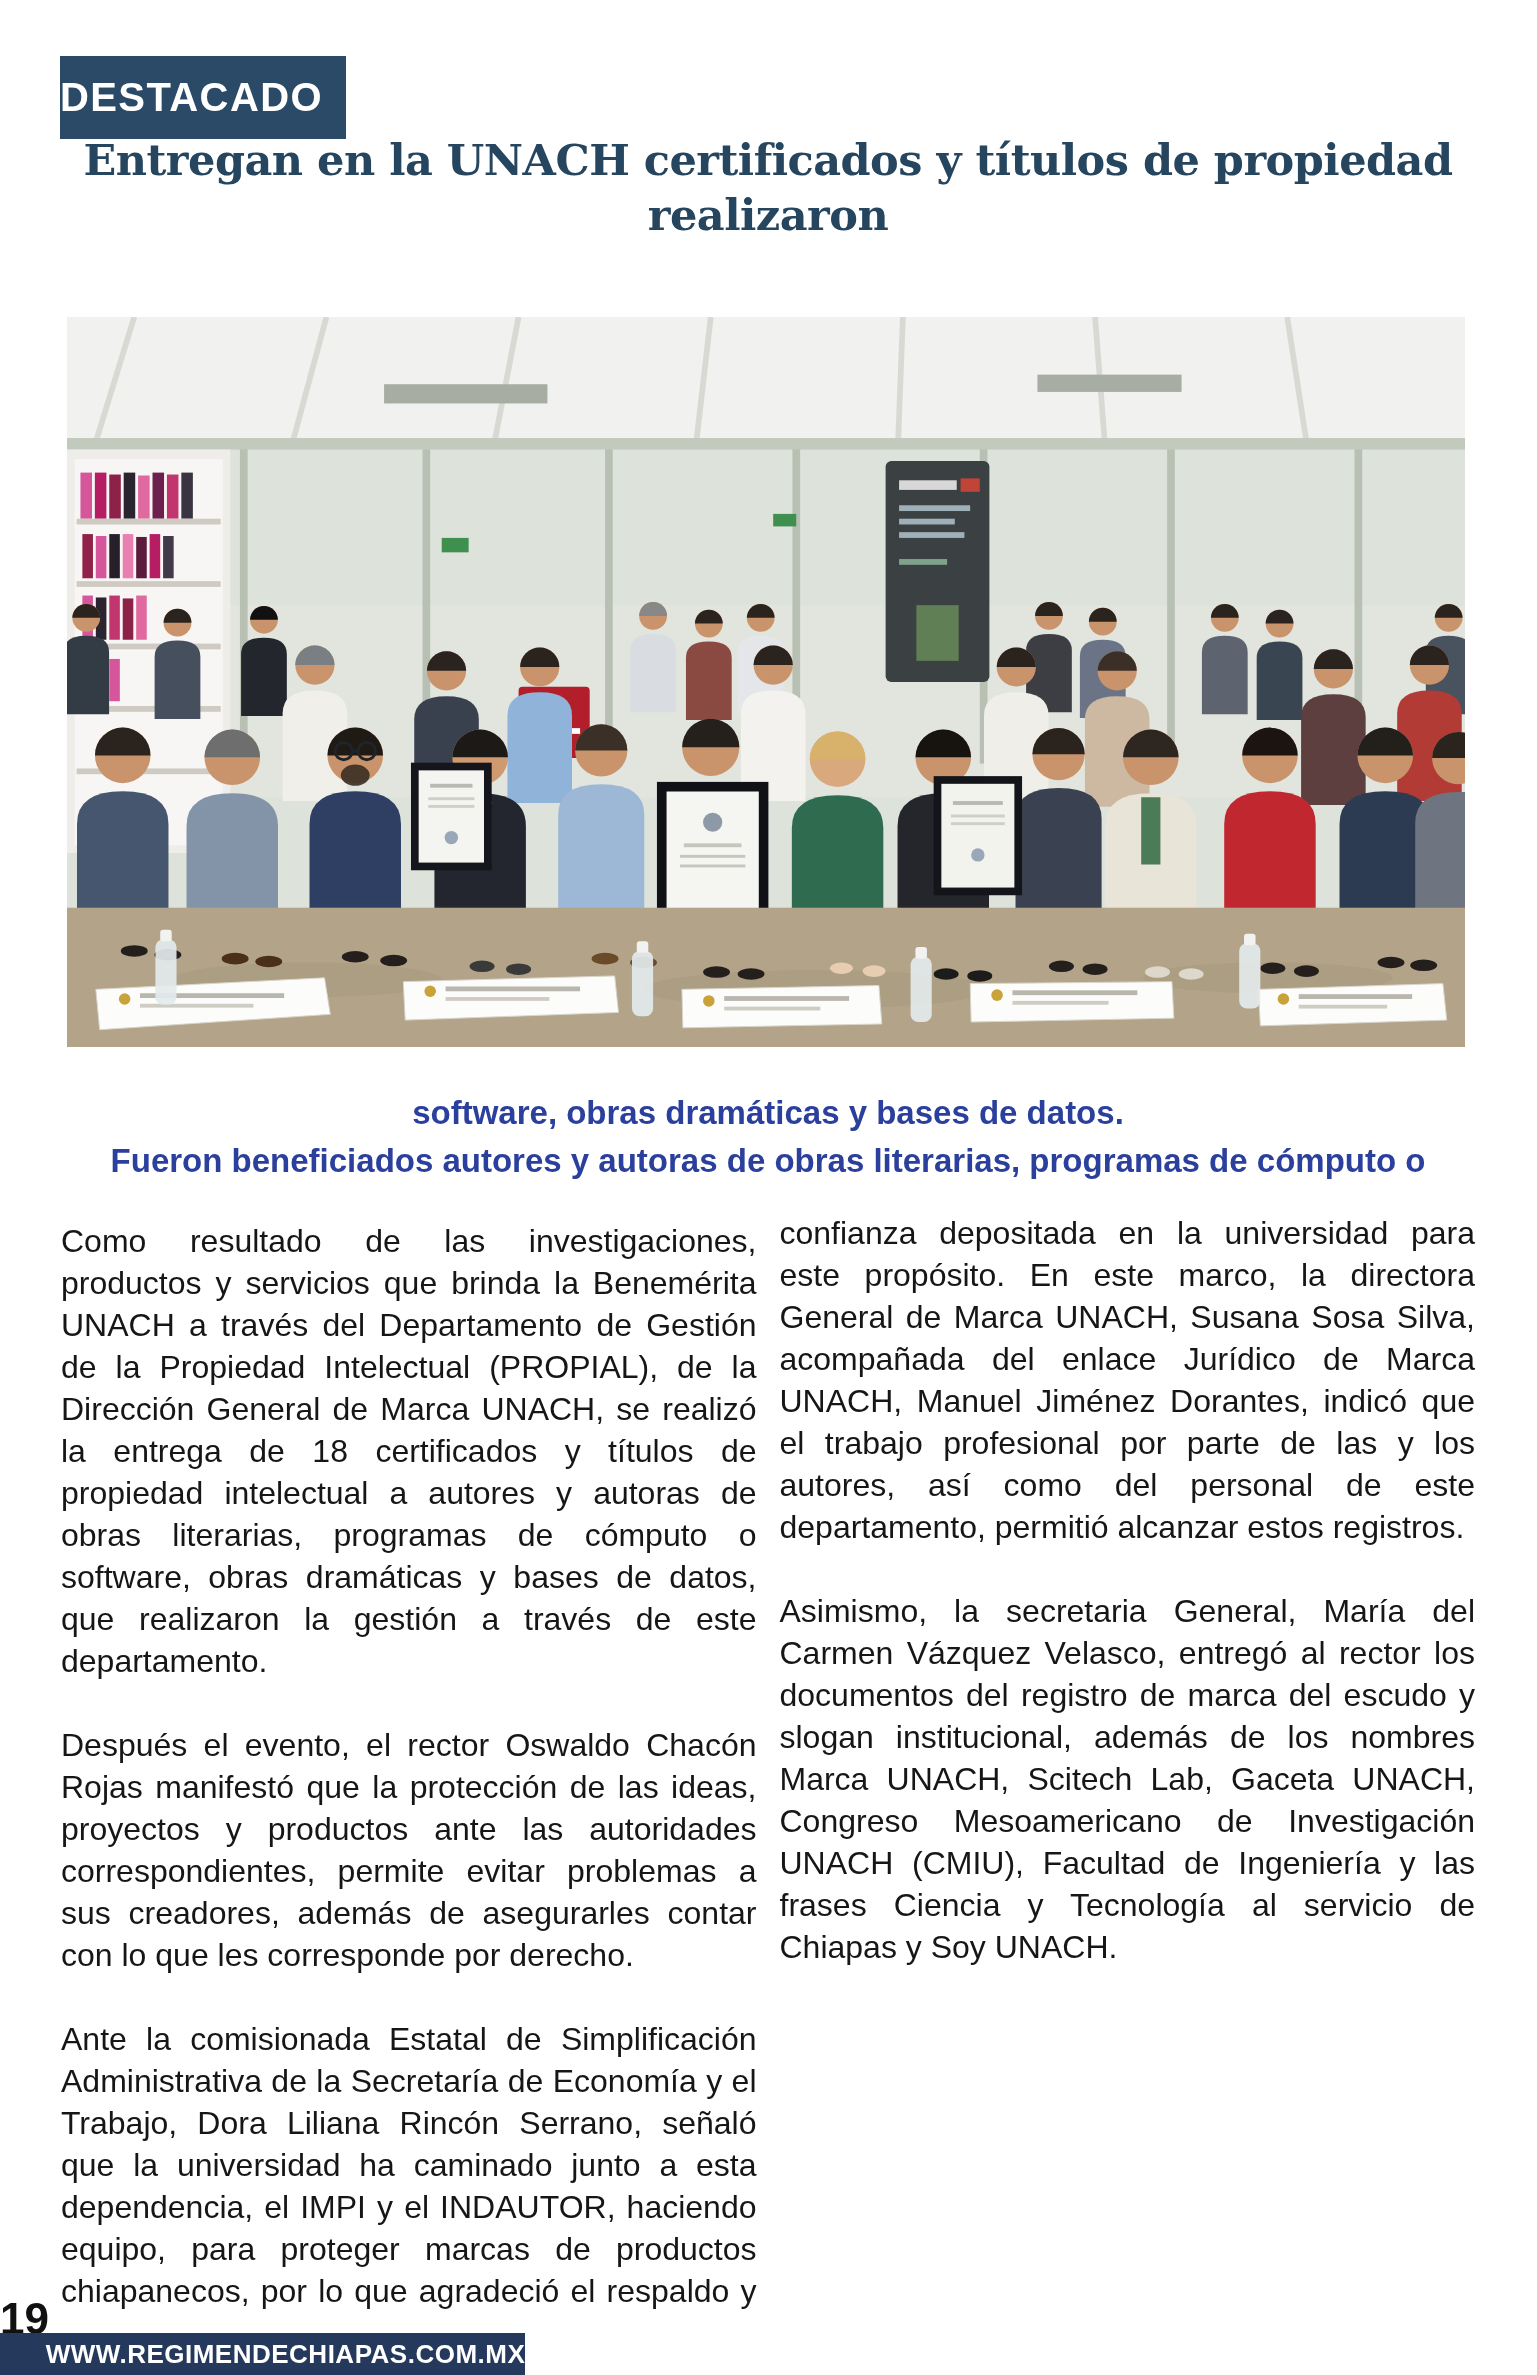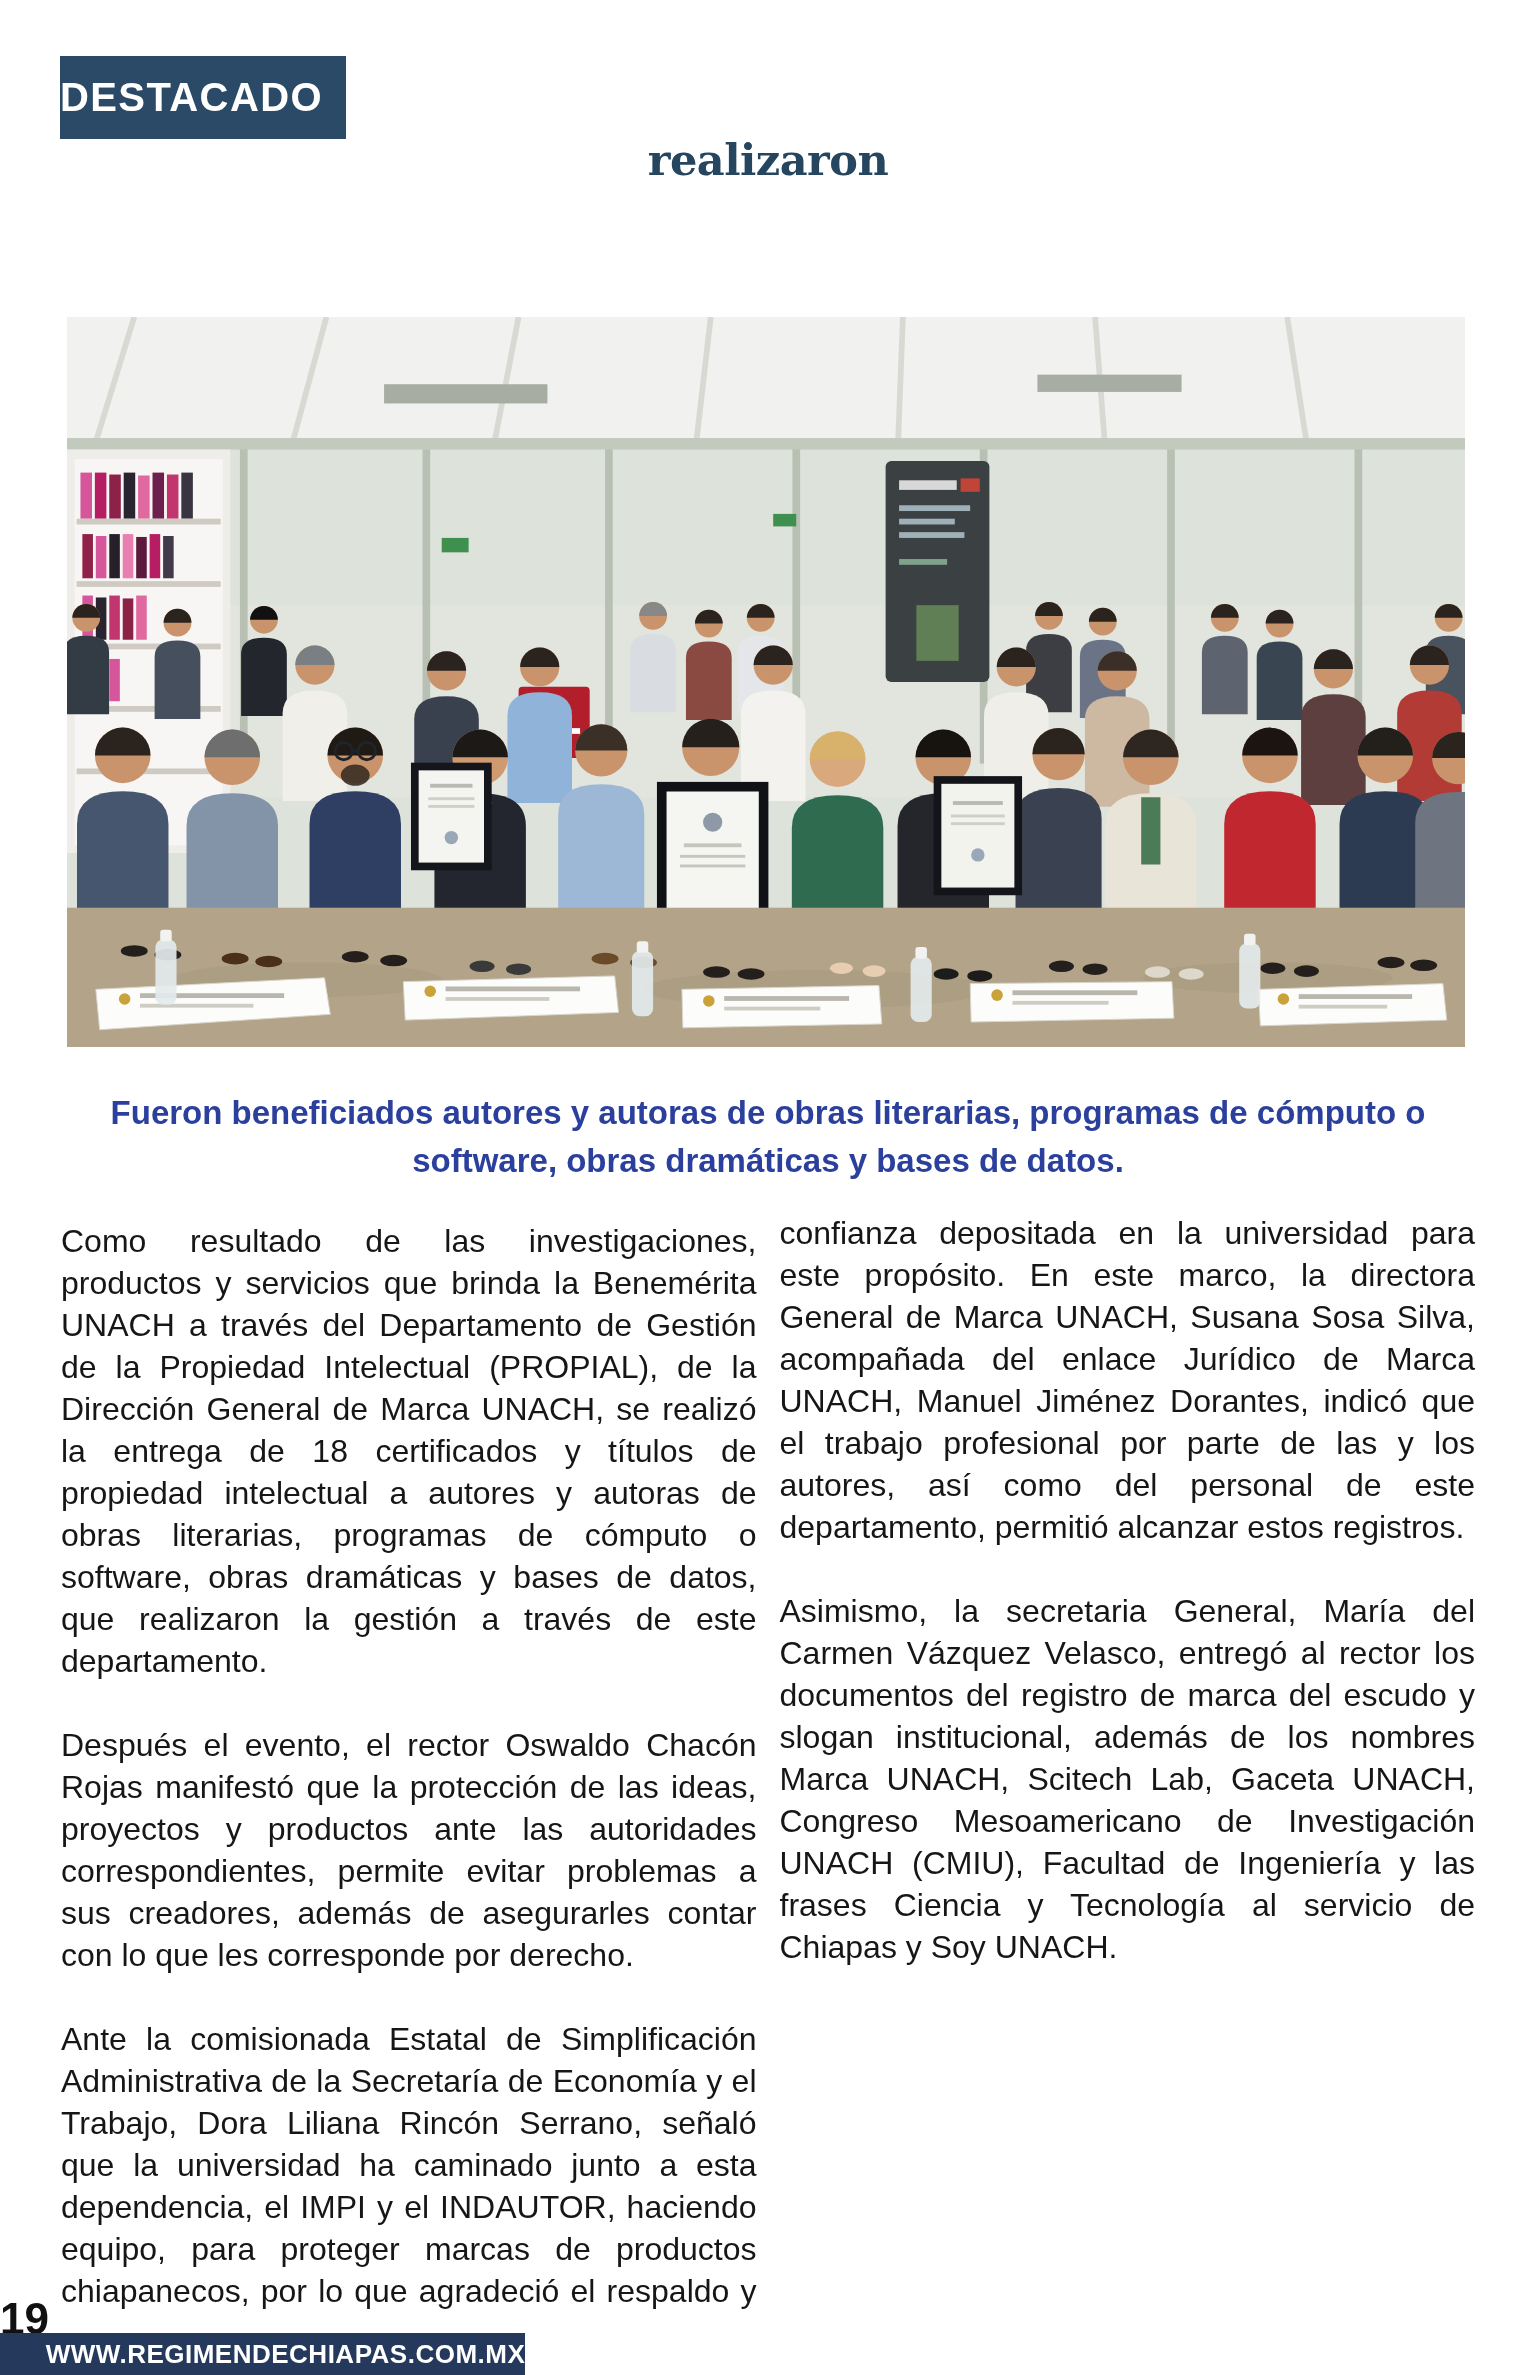--- a/index.html
+++ b/index.html
@@ -53,20 +53,21 @@
 </head>
 <body>
 
 <div class="page">
 
   <div class="badge">
     <span>DESTACADO</span>
   </div>
 
   <h1 class="headline">
+    <span>Entregan en la UNACH certificados y títulos de propiedad</span>
     <span>realizaron</span>
   </h1>
 
   <figure class="photo" role="img" aria-label="Fotografía grupal en una librería con librero de libros rosas a la izquierda, ventanales y un cartel rojo al fondo: autoridades de la UNACH, autoras y autores posan de pie; al centro sostienen certificados enmarcados en negro; al frente se ven mesas con tarjetas blancas de identificación y botellas de agua.">
     <svg viewBox="0 0 1455 760" preserveAspectRatio="none">
       <defs>
         <g id="prs">
           <path class="pt" d="M-28,110 L-28,34 Q-28,14 0,14 Q28,14 28,34 L28,110 Z"></path>
           <circle class="ph" cx="0" cy="-8" r="17"></circle>
           <path class="pr" d="M-17,-8 a17,17 0 0 1 34,0 Z"></path>
@@ -314,22 +315,22 @@
           </g>
         <g transform="translate(1220,652)">
             <rect x="0" y="0" width="22" height="68" rx="8" fill="#e3eaec" opacity="0.92"></rect>
             <rect x="5" y="-10" width="12" height="12" rx="3" fill="#f2f2f0"></rect>
           </g>
       </g>
     </svg>
   </figure>
 
   <div class="caption">
+    <span>software, obras dramáticas y bases de datos.</span>
     <span>Fueron beneficiados autores y autoras de obras literarias, programas de cómputo o</span>
-    <span>software, obras dramáticas y bases de datos.</span>
   </div>
 
   <div class="body-cols">
     <p>Como resultado de las investigaciones, productos y servicios que brinda la Benemérita UNACH a través del Departamento de Gestión de la Propiedad Intelectual (PROPIAL), de la Dirección General de Marca UNACH, se realizó la entrega de 18 certificados y títulos de propiedad intelectual a autores y autoras de obras literarias, programas de cómputo o software, obras dramáticas y bases de datos, que realizaron la gestión a través de este departamento.</p>
     <p>Después el evento, el rector Oswaldo Chacón Rojas manifestó que la protección de las ideas, proyectos y productos ante las autoridades correspondientes, permite evitar problemas a sus creadores, además de asegurarles contar con lo que les corresponde por derecho.</p>
     <p>Ante la comisionada Estatal de Simplificación Administrativa de la Secretaría de Economía y el Trabajo, Dora Liliana Rincón Serrano, señaló que la universidad ha caminado junto a esta dependencia, el IMPI y el INDAUTOR, haciendo equipo, para proteger marcas de productos chiapanecos, por lo que agradeció el respaldo y confianza depositada en la universidad para este propósito. En este marco, la directora General de Marca UNACH, Susana Sosa Silva, acompañada del enlace Jurídico de Marca UNACH, Manuel Jiménez Dorantes, indicó que el trabajo profesional por parte de las y los autores, así como del personal de este departamento, permitió alcanzar estos registros.</p>
     <p>Asimismo, la secretaria General, María del Carmen Vázquez Velasco, entregó al rector los documentos del registro de marca del escudo y slogan institucional, además de los nombres Marca UNACH, Scitech Lab, Gaceta UNACH, Congreso Mesoamericano de Investigación UNACH (CMIU), Facultad de Ingeniería y las frases Ciencia y Tecnología al servicio de Chiapas y Soy UNACH.</p>
   </div>
 
   <div class="page-num">19</div>

